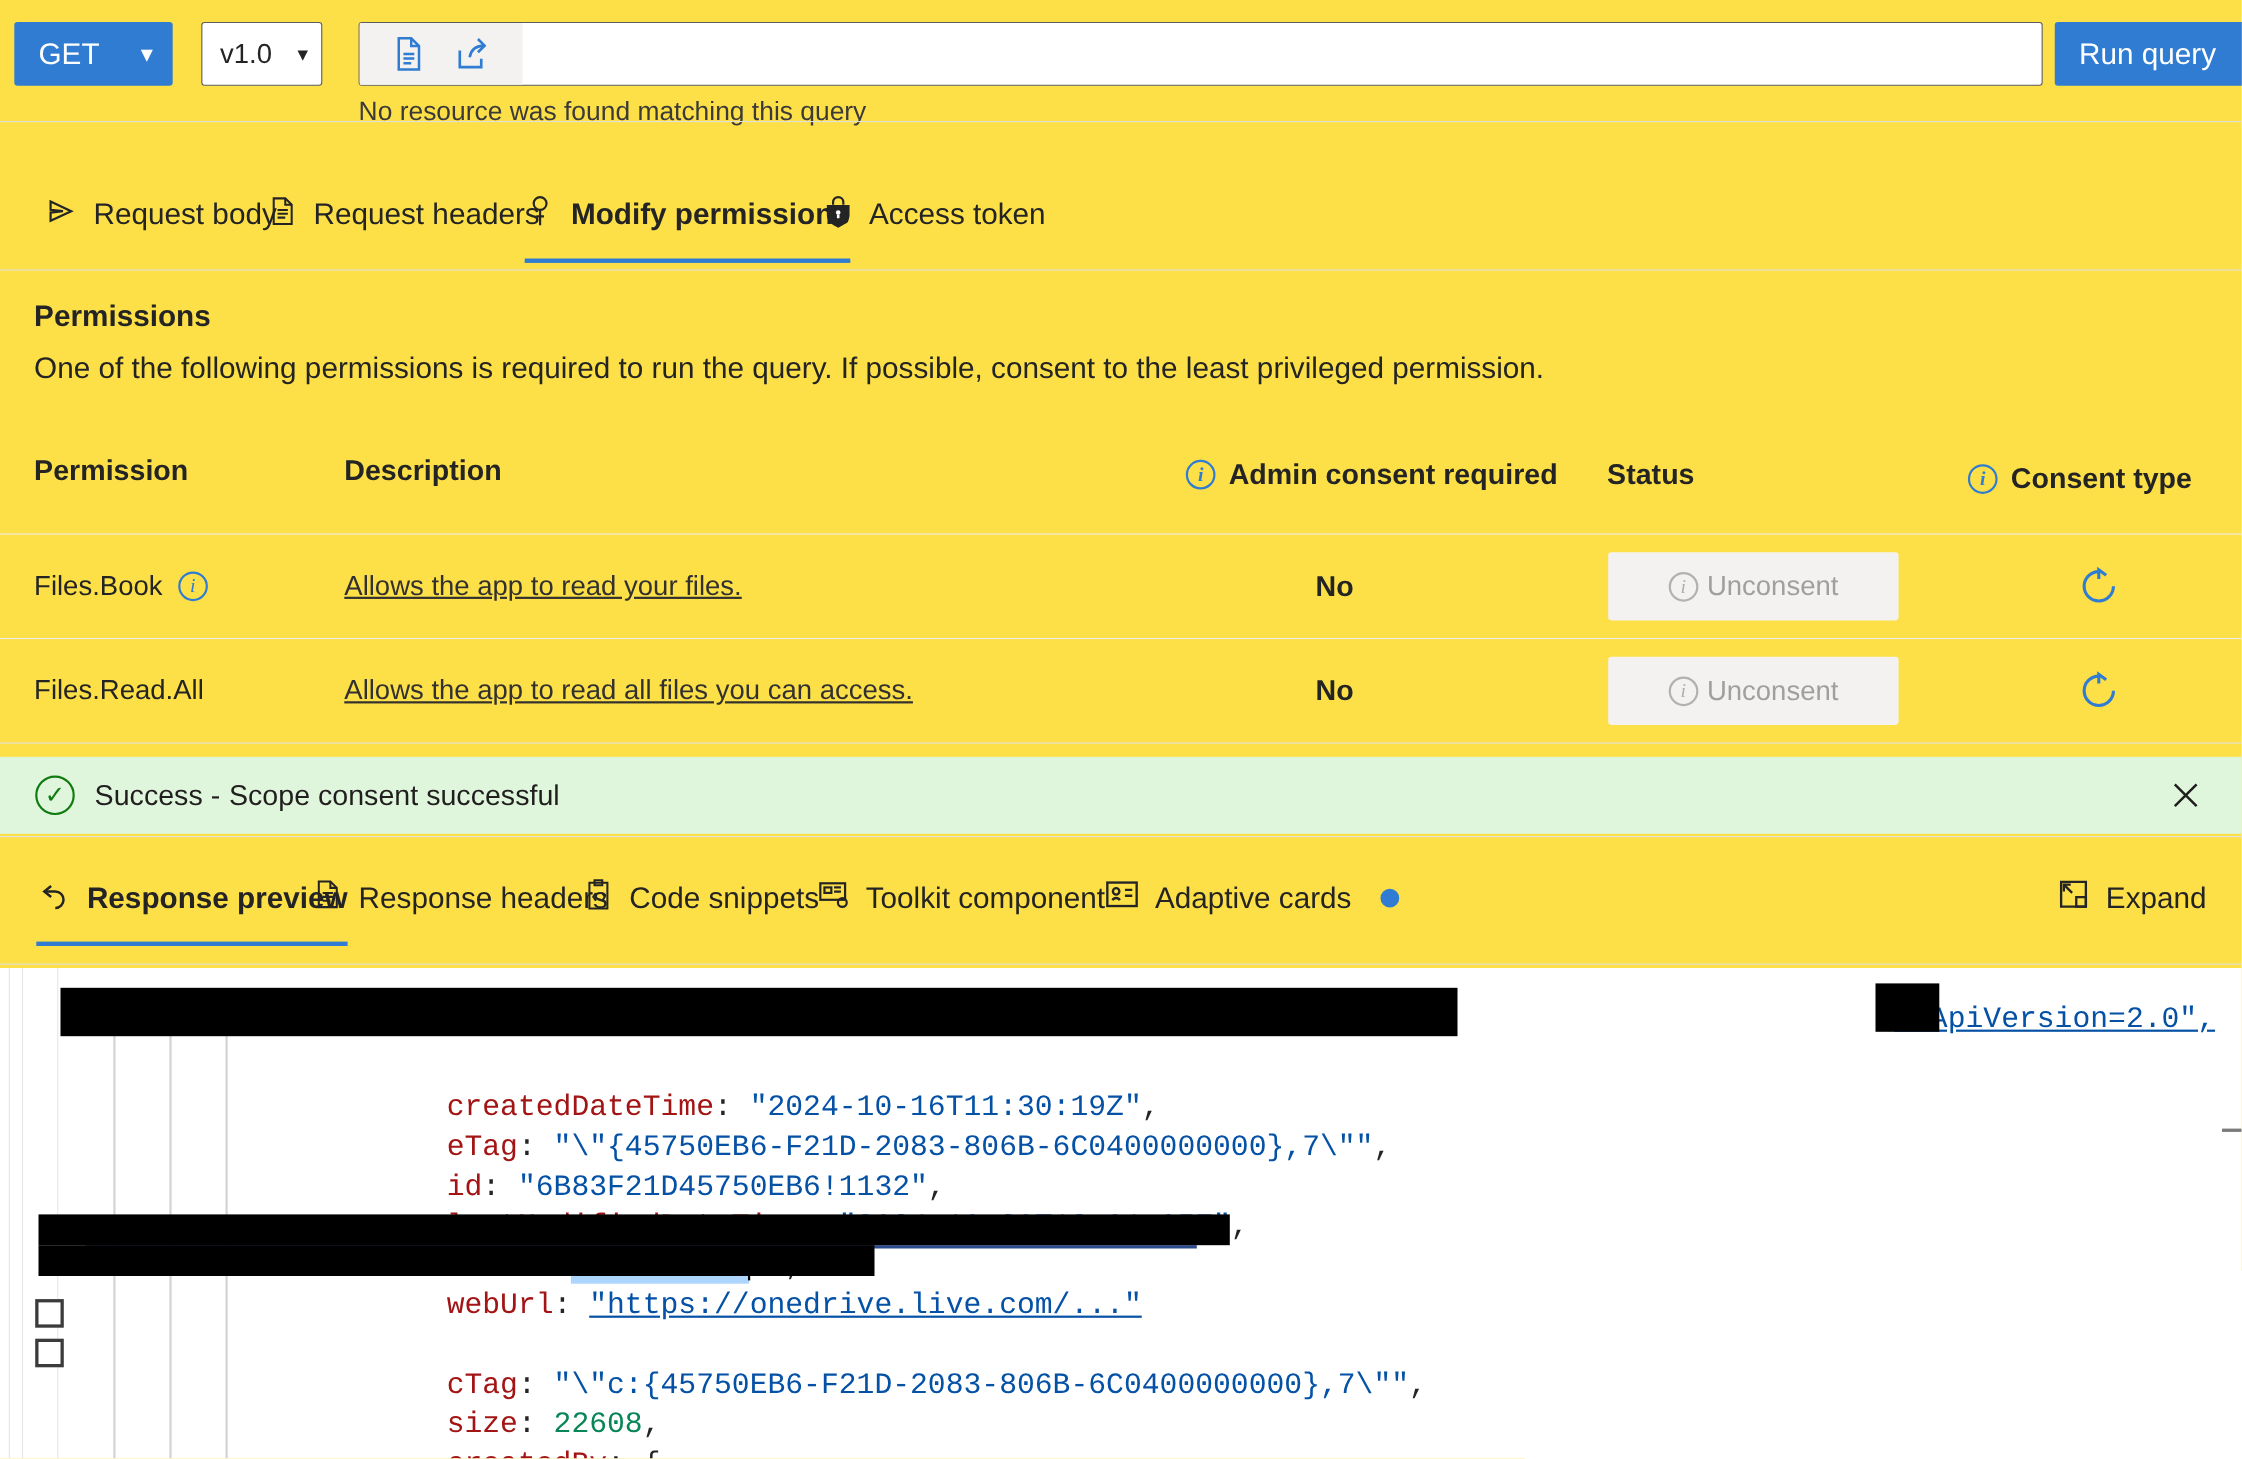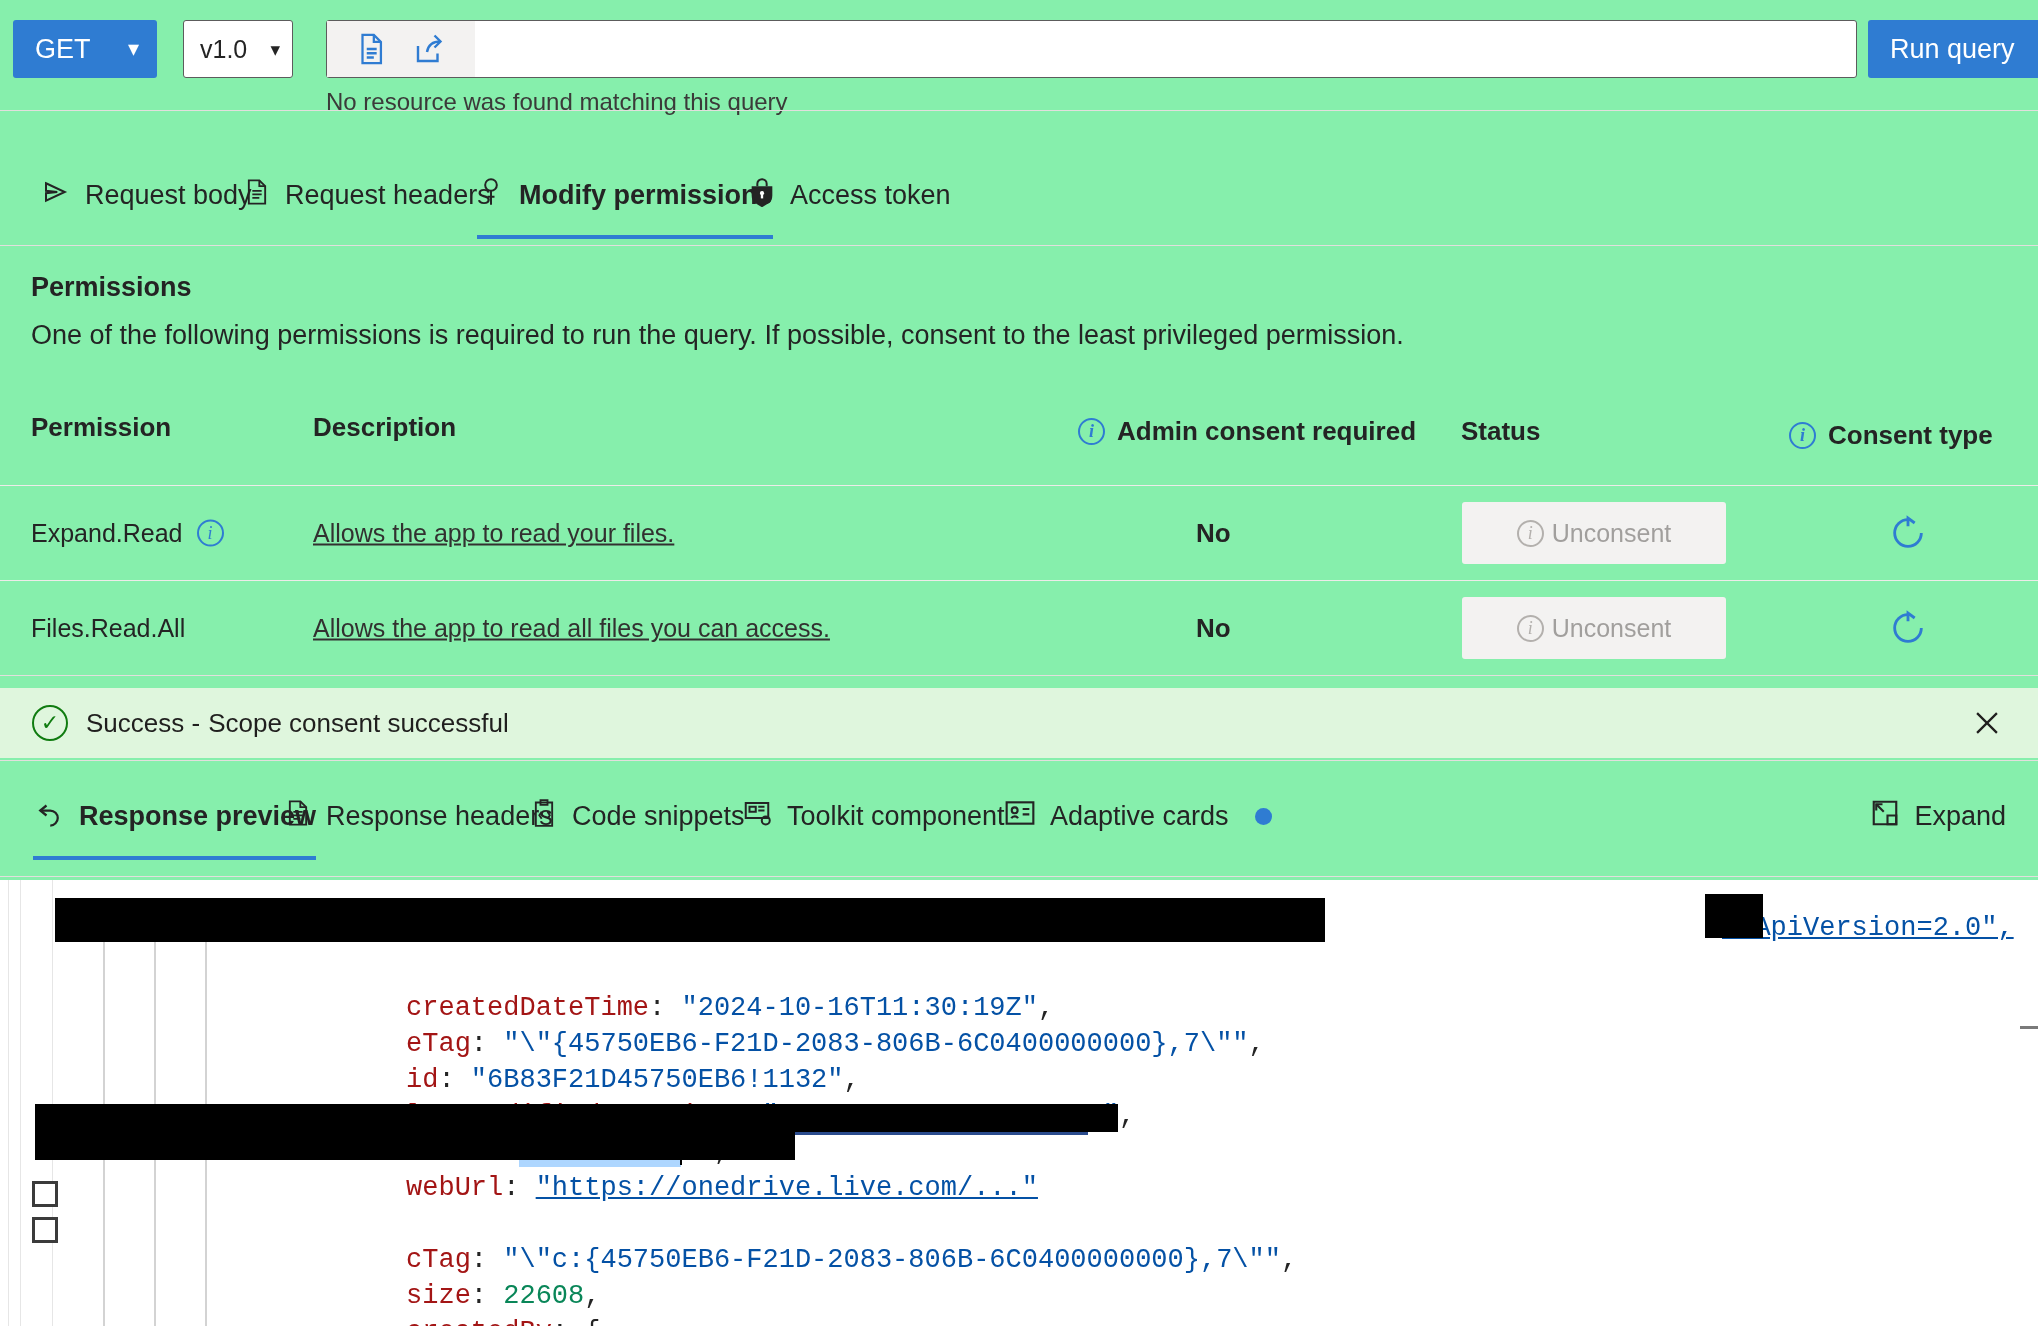--- a/index.html
+++ b/index.html
@@ -3,21 +3,21 @@
 <meta charset="utf-8">
 <style>
   * { box-sizing: border-box; }
   html, body {
     margin: 0; padding: 0;
     width: 2038px; height: 1326px;
     background: #ffffff;
     font-family: "Liberation Sans", sans-serif;
     overflow: hidden;
   }
-  #root { position: relative; width: 2038px; height: 1326px; background:#86efac; }
+  #root { position: relative; width: 2038px; height: 1326px; background:#fde047; }
 
   
   .querybar { position:absolute; left:0; top:0; width:2038px; height:100px; }
   .method-btn {
     position:absolute; left:13px; top:20px; width:144px; height:58px;
     background:#2f7cd2; color:#fff; border:none; border-radius:3px;
     display:flex; align-items:center; justify-content:space-between;
     padding:0 18px 0 22px; font-size:27px; cursor:pointer;
   }
   .method-btn .chev { font-size:22px; font-weight:400; }
@@ -252,21 +252,21 @@
       <span>Status</span>
     </div>
     <div class="th" style="left:1789px; top:40px">
       <span class="info-i">i</span>
       <span>Consent type</span>
     </div>
   </div>
 
   <div class="row" style="top:485px">
     <div class="cell-perm">
-      <span>Expand.Read</span>
+      <span>Files.Book</span>
       <span class="info-i">i</span>
     </div>
     <div class="cell-desc">Allows the app to read your files.</div>
     <div class="cell-admin">No</div>
     <button class="unconsent-btn">
       <span class="info-i grey">i</span>
       <span>Unconsent</span>
     </button>
     <span class="refresh-cell">
       <svg width="40" height="40" viewBox="0 0 24 24" fill="none" stroke="#2f7cd2" stroke-width="1.7">

